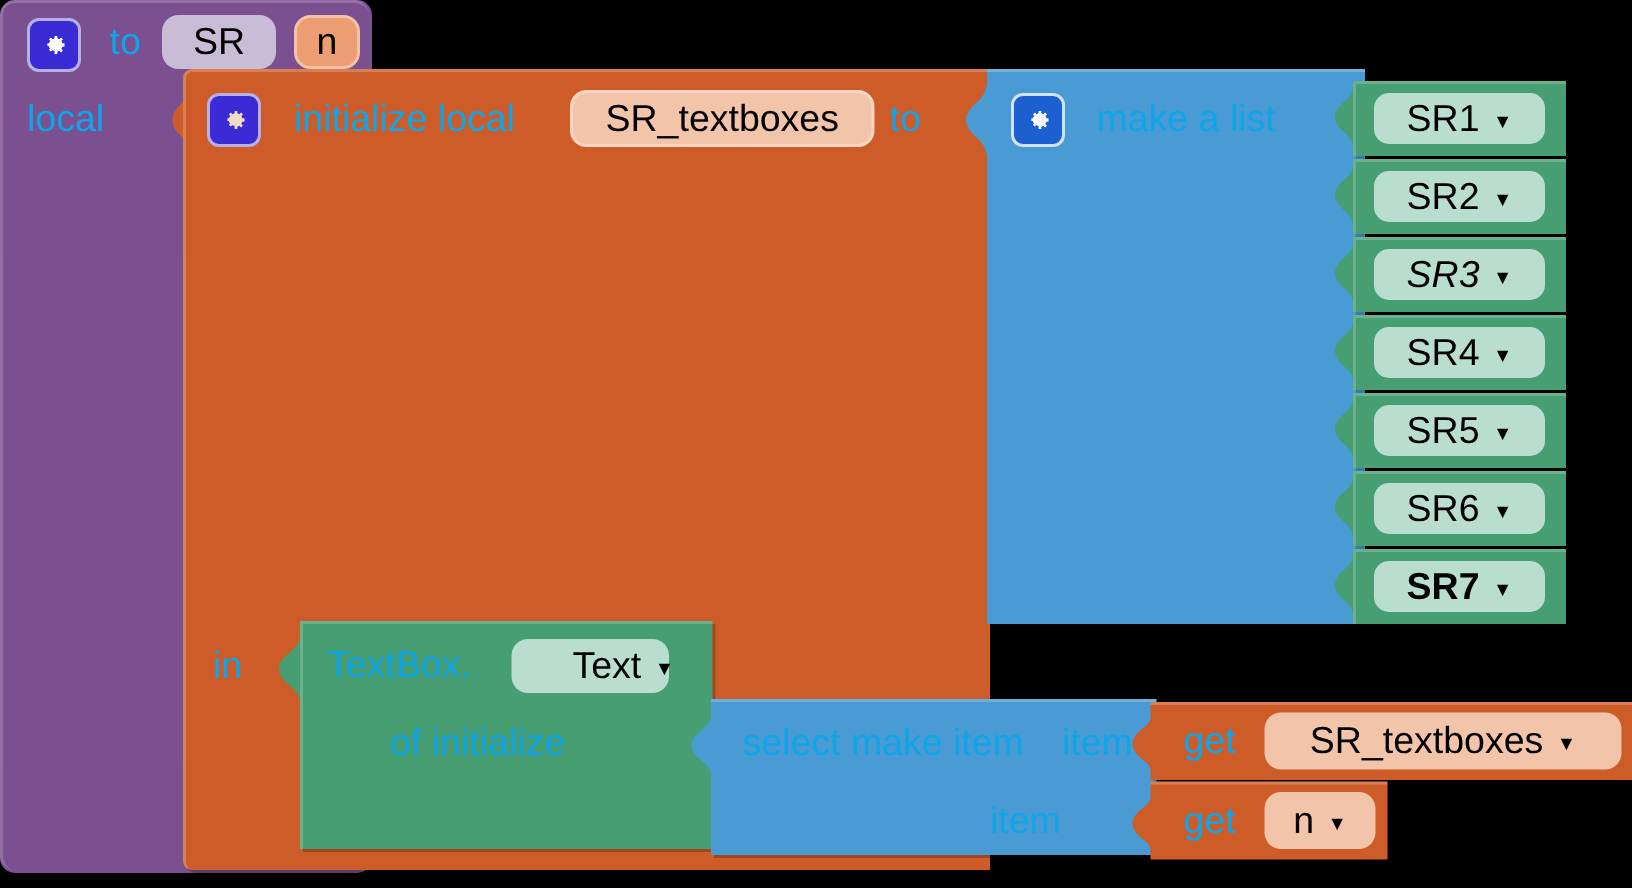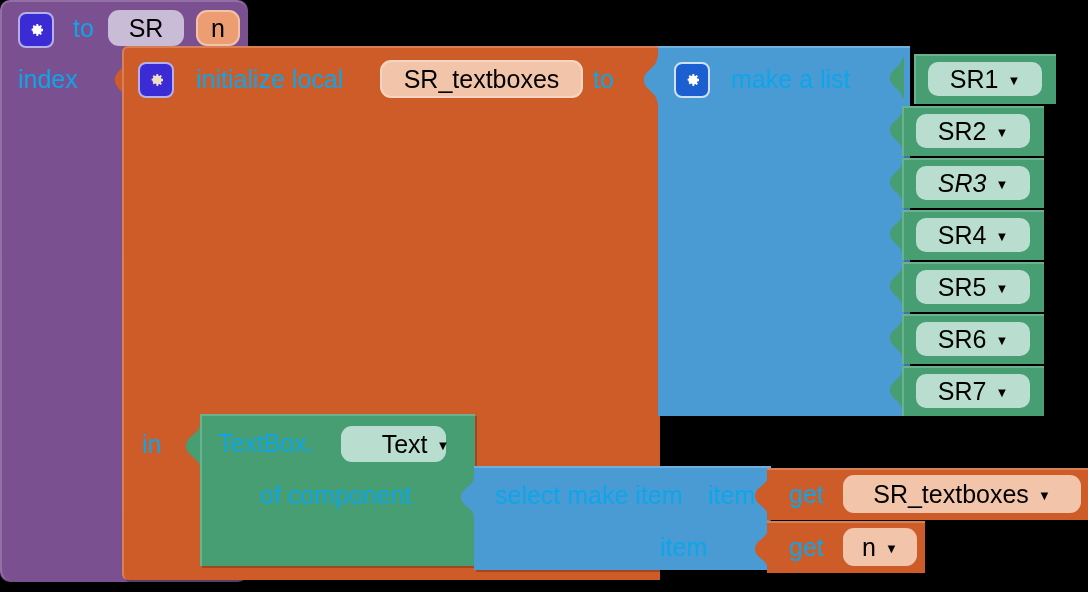--- a/index.html
+++ b/index.html
@@ -220,21 +220,21 @@
   <span class="lbl" style="left:73px; top:16px;">to</span>
 
   <div class="field" style="left:108px; top:10px; width:76px; height:36px; background:#c9bcd6;justify-content:center;">
     <span>SR</span>
   </div>
 
   <div class="field" style="left:196px; top:10px; width:44px; height:36px; background:#ec9d72; border:2px solid #f3c3a7;">
     <span>n</span>
   </div>
 
-  <span class="lbl" style="left:18px; top:67px;">index</span>
+  <span class="lbl" style="left:18px; top:67px;">local</span>
 
   <div class="plug" style="left:113px; top:58px;">
     <svg width="16" height="44" viewBox="0 0 16 44">
       <path fill="#cd5c29" d="M14 0 H16 V44 H14 C14 34 2 32 2 22 C2 12 14 10 14 0 Z"></path>
     </svg>
   </div>
 
   <div class="blk" id="init-block"></div>
 
   <div class="gear" style="left:138px; top:62px; background:#3a2bd4; border:2px solid #b7b0e8;">
@@ -306,21 +306,21 @@
     <svg width="16" height="40" viewBox="0 0 16 40">
         <path fill="#479e72" d="M14 0 H16 V40 H14 C14 31 2 29 2 20 C2 11 14 9 14 0 Z"></path>
       </svg>
   </div>
   <div class="plug" style="left:888px; top:370px;">
     <svg width="16" height="40" viewBox="0 0 16 40">
         <path fill="#479e72" d="M14 0 H16 V40 H14 C14 31 2 29 2 20 C2 11 14 9 14 0 Z"></path>
       </svg>
   </div>
 
-  <div class="sr-row" style="top:54px;margin-left:12px;">
+  <div class="sr-row" style="top:54px;">
     <div class="field sr-field">
       <span>SR1</span>
       <span class="caret">▼</span>
     </div>
   </div>
   <div class="sr-row" style="top:106px;">
     <div class="field sr-field">
       <span>SR2</span>
       <span class="caret">▼</span>
     </div>
@@ -342,37 +342,37 @@
       <span>SR5</span>
       <span class="caret">▼</span>
     </div>
   </div>
   <div class="sr-row" style="top:314px;">
     <div class="field sr-field">
       <span>SR6</span>
       <span class="caret">▼</span>
     </div>
   </div>
-  <div class="sr-row" style="top:366px;">
+  <div class="sr-row" style="top:366px;font-weight:bold;">
     <div class="field sr-field">
       <span>SR7</span>
       <span class="caret">▼</span>
     </div>
   </div>
 
   <div class="blk" id="settext-block"></div>
 
   <span class="lbl" style="left:218px; top:431px;">TextBox.</span>
 
   <div class="field" style="left:341px; top:426px; width:105px; height:36px; background:#b9ded0;padding-left:44px;">
     <span>Text</span>
     <span class="caret">▼</span>
   </div>
 
-  <span class="lbl" style="left:260px; top:483px;">of component</span>
+  <span class="lbl" style="left:260px; top:483px;">of initialize</span>
 
   <div class="plug" style="left:458px; top:477px;">
     <svg width="18" height="40" viewBox="0 0 18 40">
       <path fill="#4a9bd4" d="M16 0 H18 V40 H16 C16 31 3 29 3 20 C3 11 16 9 16 0 Z"></path>
     </svg>
   </div>
 
   <div class="blk" id="select-block"></div>
 
   <span class="lbl" style="left:495px; top:483px;">select make item</span>

